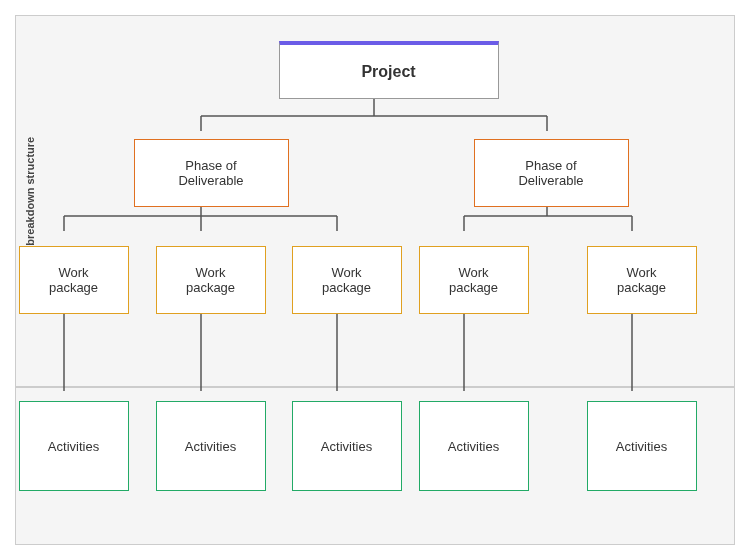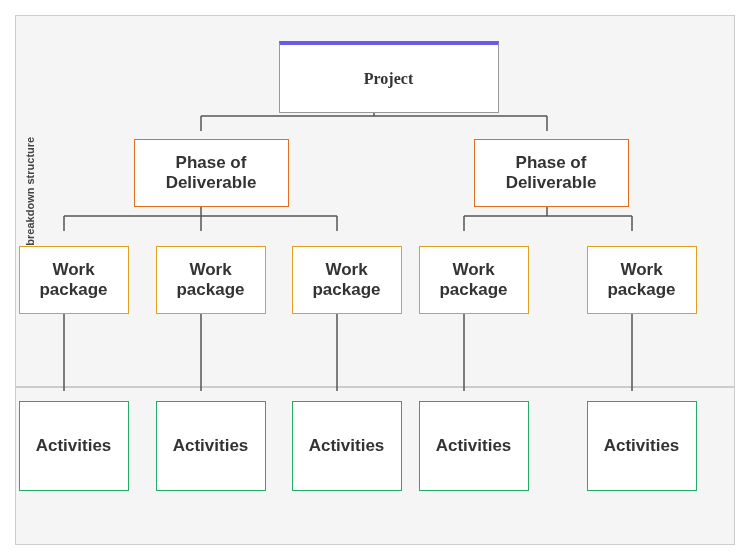--- a/index.html
+++ b/index.html
@@ -76,39 +76,37 @@
       right: 10px;
       height: 140px;
     }
     
     .box {
       position: absolute;
       display: flex;
       align-items: center;
       justify-content: center;
       text-align: center;
-      font-size: 17px;
+      font-size: 13px;
       color: #333;
       background: #fff;
       padding: 6px;
-      font-weight: bold;
     }
     .box-project {
       border-top: 4px solid #6b5ce7;
       border-left: 1.5px solid #999;
       border-right: 1.5px solid #999;
       border-bottom: 1.5px solid #999;
       font-weight: bold;
       font-size: 16px;
       width: 220px;
-      height: 72px;
+      height: 58px;
       left: 50%;
       transform: translateX(-50%);
       top: 10px;
-      font-family: Liberation Serif, serif;
     }
     .box-phase {
       border: 1.5px solid #e07020;
       width: 155px;
       height: 68px;
     }
     .box-phase-left {
       left: 80px;
       top: 108px;
     }

